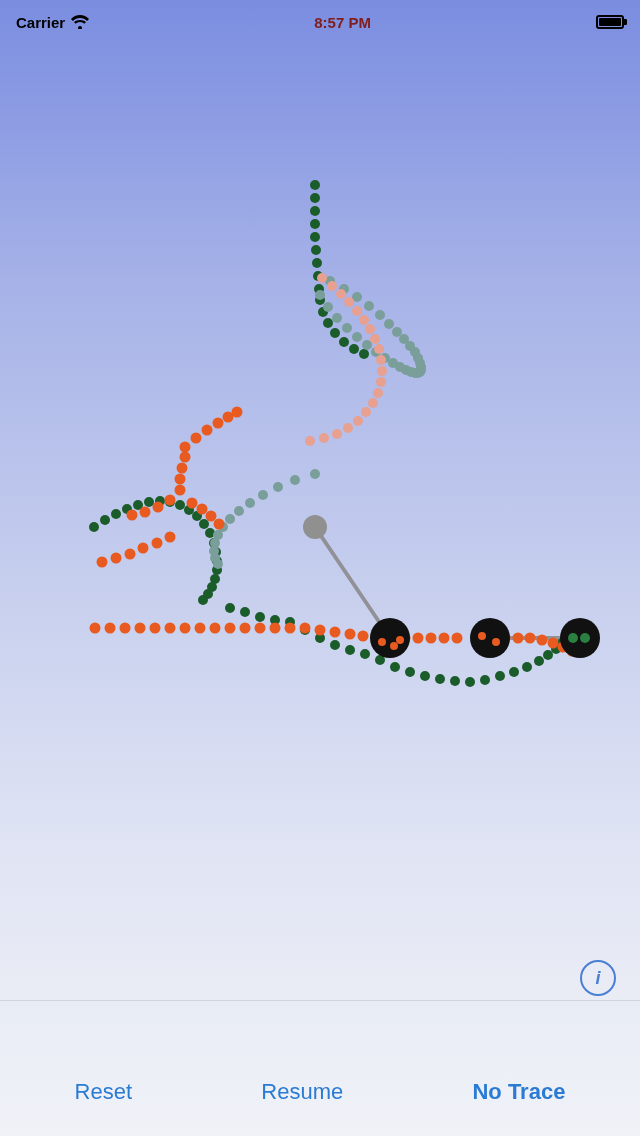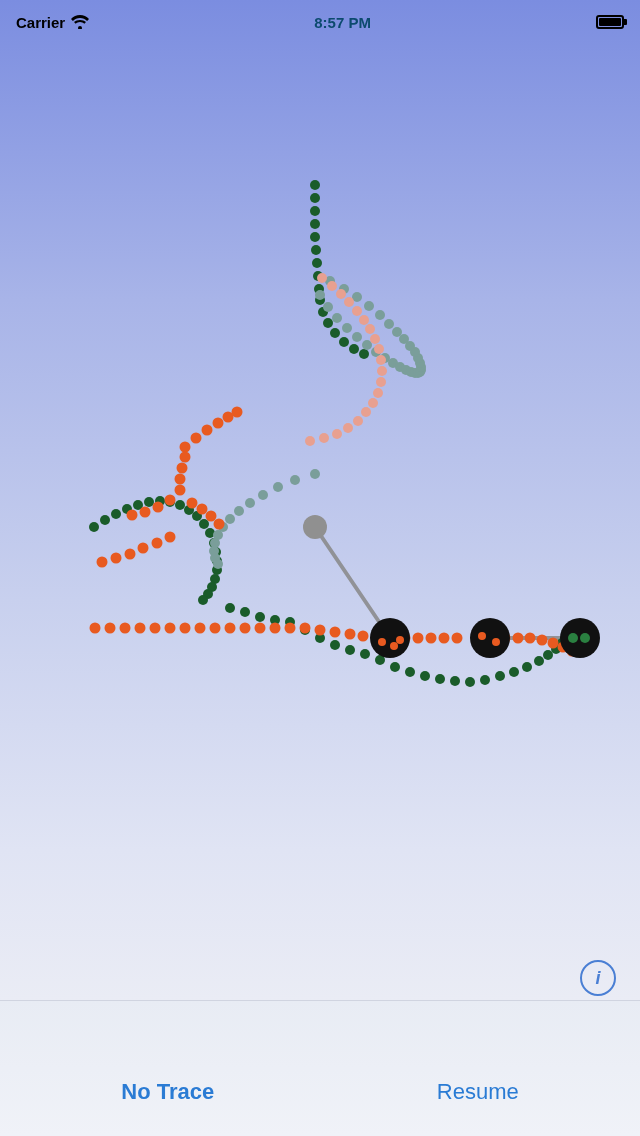--- a/index.html
+++ b/index.html
@@ -34,21 +34,21 @@
       align-items: center;
       gap: 6px;
       font-size: 15px;
       font-weight: 600;
       color: #000;
     }
 
     .status-center {
       font-size: 15px;
       font-weight: 600;
-      color: #0c4a6e;
+      color: #7f1d1d;
     }
 
     .status-right {
       display: flex;
       align-items: center;
       gap: 4px;
     }
 
     .battery-icon {
       width: 28px;
@@ -414,16 +414,17 @@
 </div>
 
 <div id="info-button">
   <div class="info-circle">
     <span>i</span>
   </div>
 </div>
 
 <div id="bottom-panel">
   <div id="toolbar">
+    <button class="toolbar-btn">Reset</button>
+    <button class="toolbar-btn">Resume</button>
     <button class="toolbar-btn active">No Trace</button>
-    <button class="toolbar-btn">Resume</button>
   </div>
 </div>
 
 </body></html>

